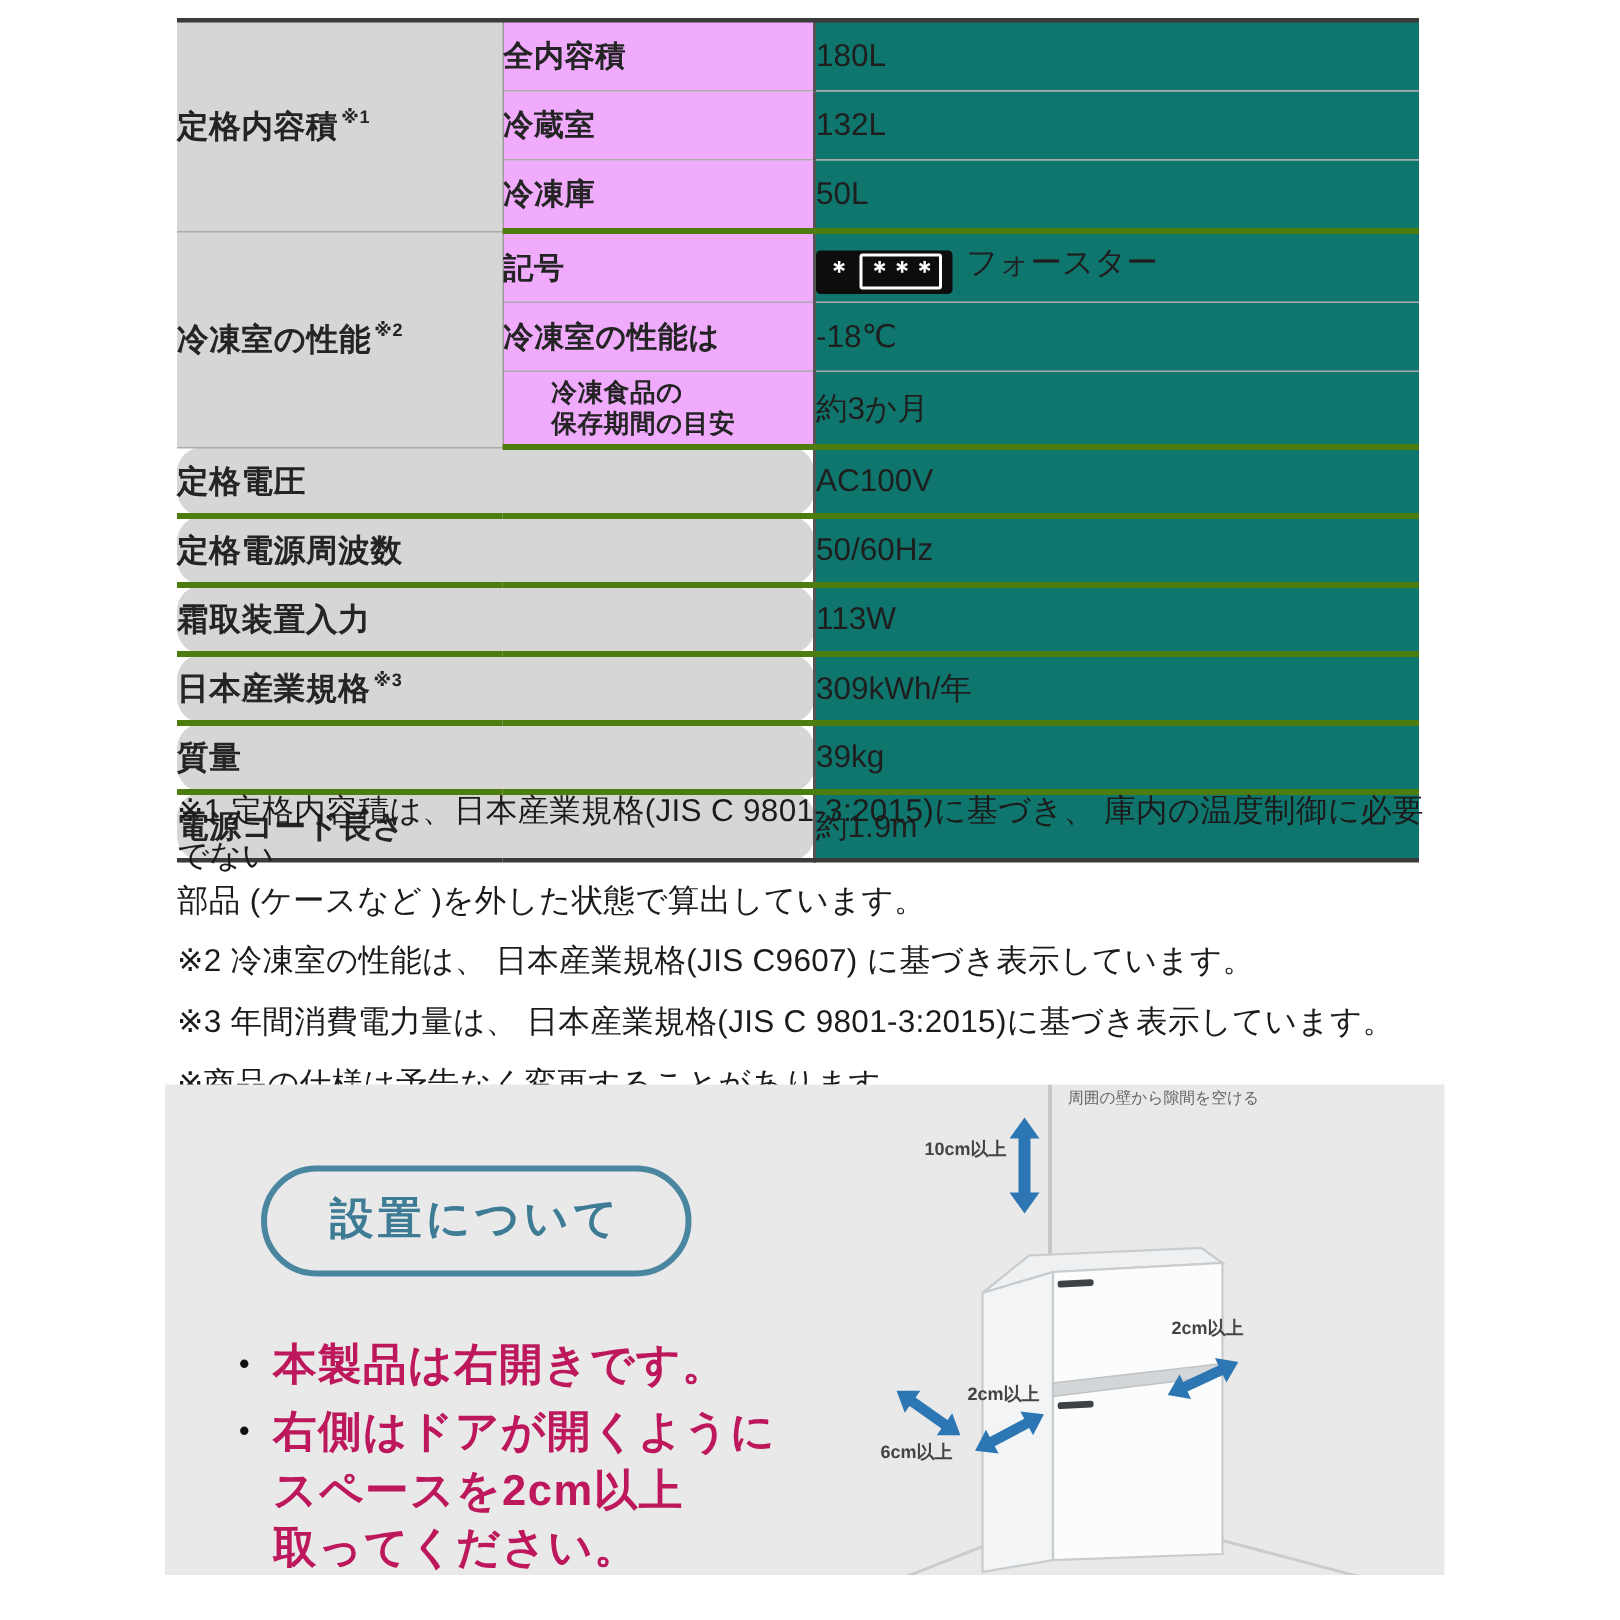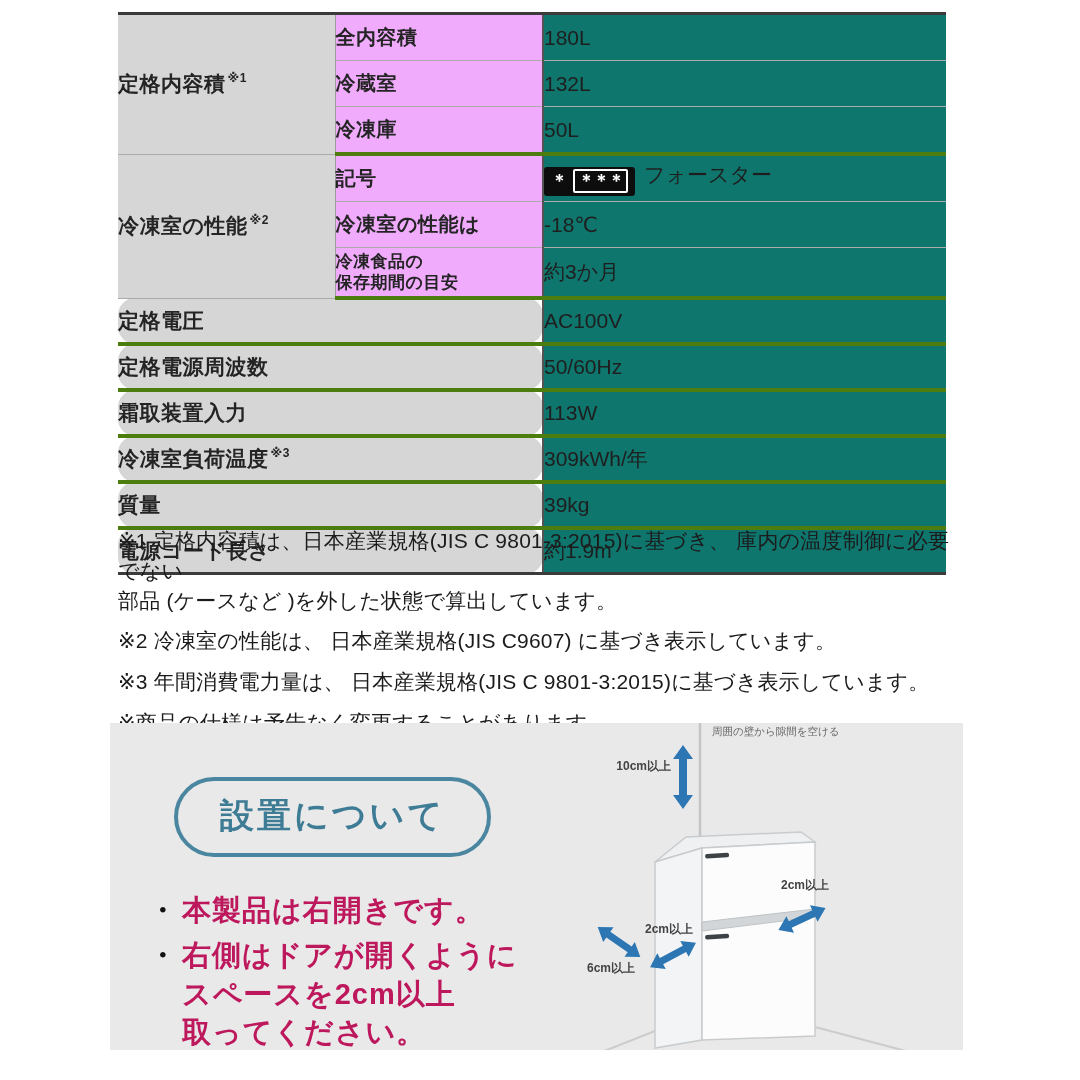--- a/index.html
+++ b/index.html
@@ -16,21 +16,21 @@
   }
   table.spec td{padding:0;vertical-align:middle;}
   td.g{ 
     background:#d6d6d6;border-right:1px solid #9b9b9b;border-bottom:2px solid #545454;
     padding-left:22px;font-size:21px;font-weight:600;color:#242424;letter-spacing:.5px;
   }
   td.a{ 
     background:#f0abfc;border-right:2px solid #545454;
     padding-left:16px;font-size:20px;font-weight:600;color:#242424;letter-spacing:.5px;
   }
-  td.a.small{font-size:17px;line-height:1.25;white-space:pre-line;}
+  td.a.small{font-size:17px;line-height:1.25;white-space:pre-line;padding-left:32px;}
   td.l{ 
     background:#d6d6d6;border-right:2px solid #545454;
     padding-left:22px;font-size:21px;font-weight:600;color:#242424;letter-spacing:.5px;border-radius:17px;
   }
   td.v{ 
     background:#0f766e;padding-left:52px;font-size:21px;font-weight:400;color:#1e1e1e;
   }
   tr.sub td{border-bottom:1.5px solid #ababab;}
   tr.maj td{border-bottom:4px solid #4d7c0f;}
   tr.h46 td{height:45px;}
@@ -53,21 +53,21 @@
     white-space:pre-line;letter-spacing:.2px;
   }
   
   .panel{
     position:absolute;left:110px;top:723px;width:853px;height:327px;
     background:#e9e9e9;overflow:hidden;
   }
   .pill{
     position:absolute;left:64px;top:54px;
     border:4px solid #4b86a0;border-radius:46px;padding:12px 42px 14px 42px;
-    font-size:34px;font-weight:700;letter-spacing:3px;color:#3e7b95;
+    font-size:29px;font-weight:700;letter-spacing:3px;color:#3e7b95;
   }
   .bullets{position:absolute;left:38px;top:168px;}
   .bullet{display:flex;margin-bottom:7px;}
   .bullet .mk{width:34px;font-size:29px;font-weight:700;color:#111;line-height:1.32;}
   .bullet .tx{font-size:29px;font-weight:700;color:#be185d;line-height:1.32;
     white-space:pre-line;letter-spacing:1px;}
   .diagram{position:absolute;left:475px;top:0;width:378px;height:327px;}
   svg{font-family:"Liberation Sans","DejaVu Sans",sans-serif;}
   svg text.cl{font-size:12px;fill:#444;font-weight:600;}
   svg text.cap{font-size:10.5px;fill:#666;}
@@ -123,21 +123,21 @@
       </tr>
       <tr class="maj h43">
         <td class="l" colspan="2">定格電源周波数</td>
         <td class="v">50/60Hz</td>
       </tr>
       <tr class="maj h43">
         <td class="l" colspan="2">霜取装置入力</td>
         <td class="v">113W</td>
       </tr>
       <tr class="maj h43">
-        <td class="l" colspan="2"><span>冷凍室負荷温度</span><sup class="fn">※3</sup></td>
+        <td class="l" colspan="2"><span>日本産業規格</span><sup class="fn">※3</sup></td>
         <td class="v">309kWh/年</td>
       </tr>
       <tr class="maj h43">
         <td class="l" colspan="2">質量</td>
         <td class="v">39kg</td>
       </tr>
       <tr class="h43">
         <td class="l" colspan="2">電源コード長さ</td>
         <td class="v">約1.9m</td>
       </tr>

